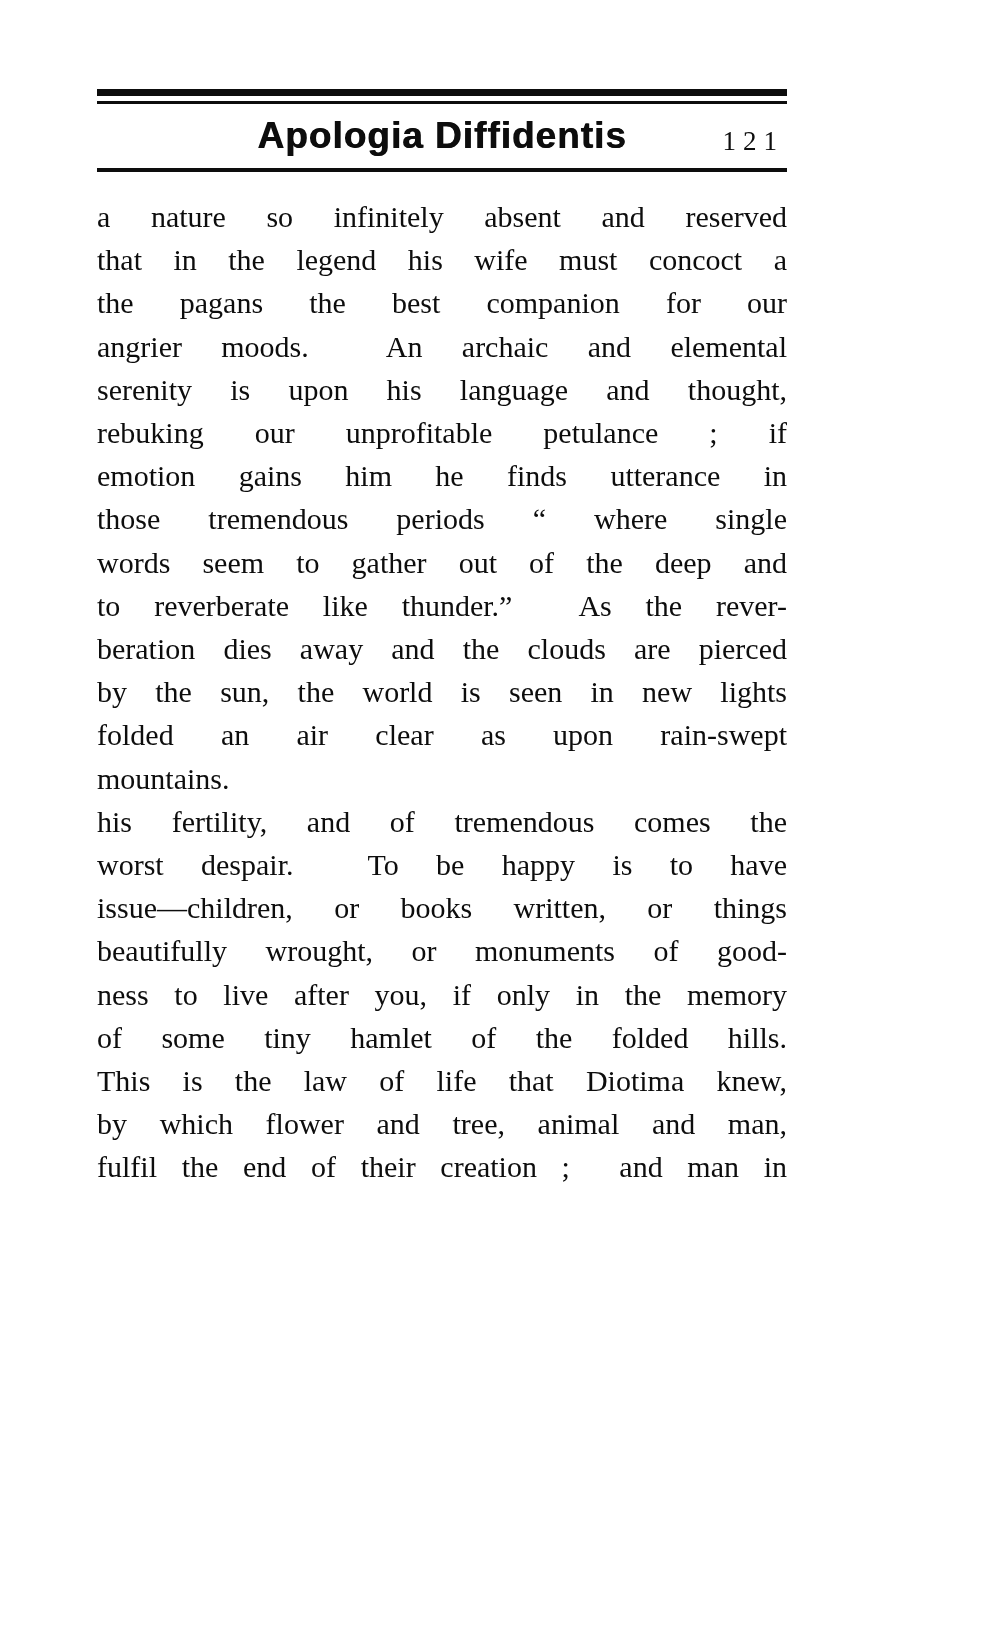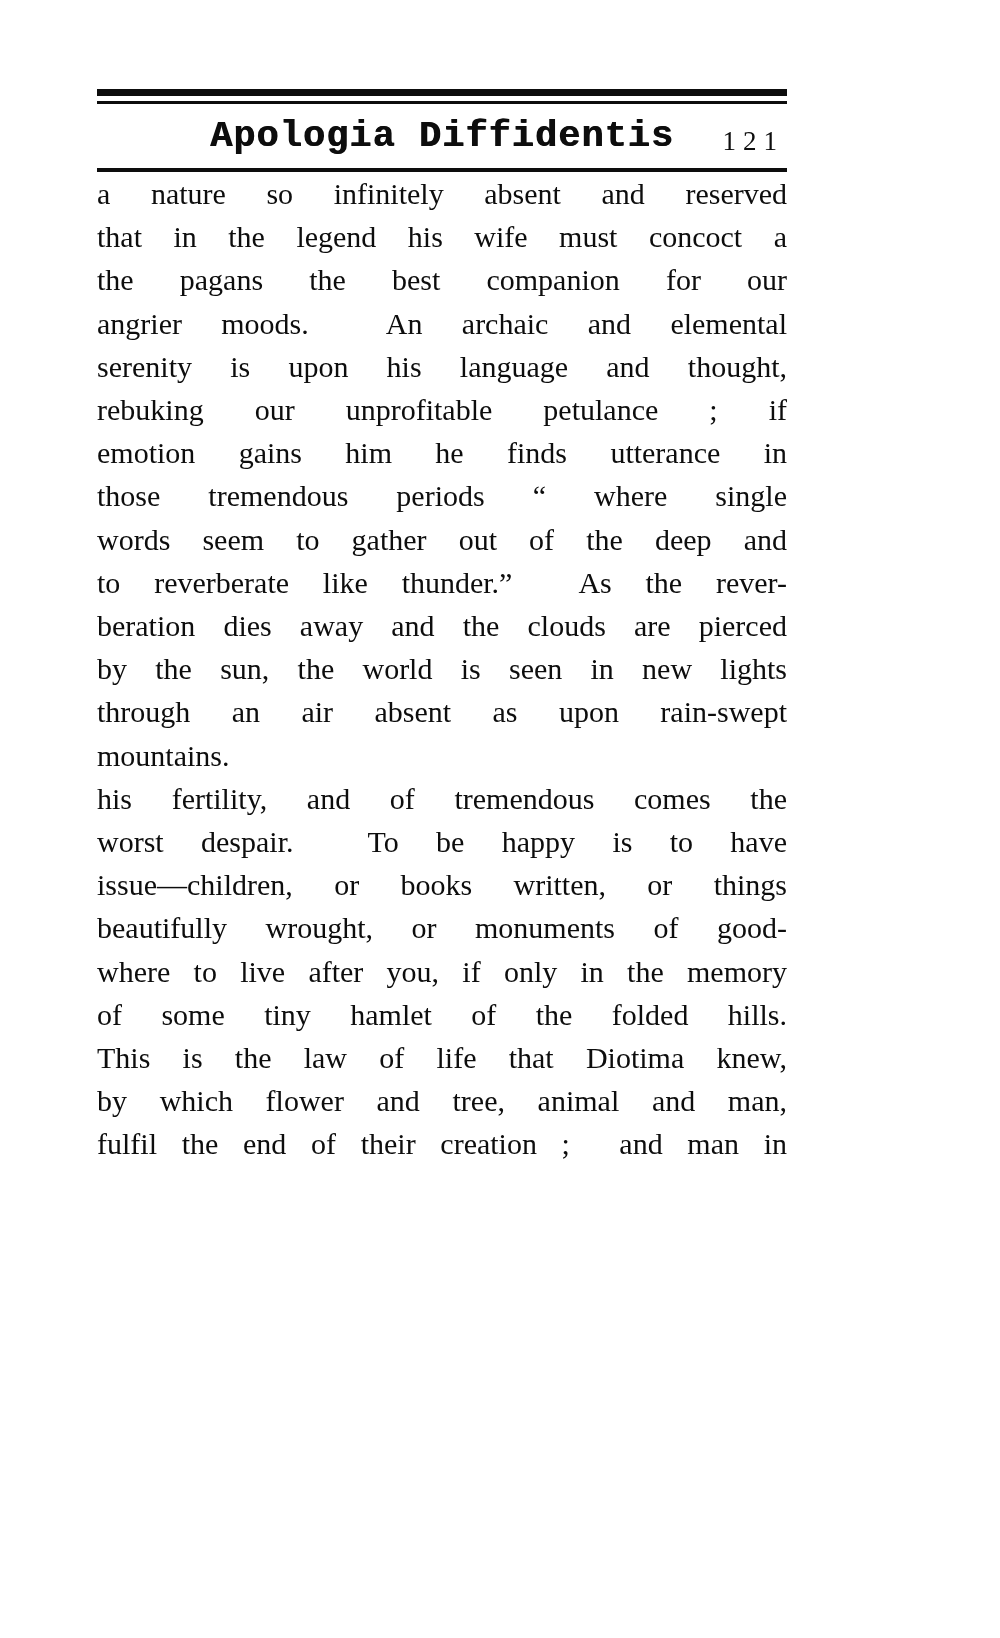--- a/index.html
+++ b/index.html
@@ -30,39 +30,40 @@
   .rule-thin  { height: 3px; margin-top: 5px; }
   .rule-mid   { height: 4px; }
   .head-row {
     position: relative;
     height: 64px;
     text-align: center;
   }
   .running-head {
     margin: 0;
     display: inline-block;
-    font-family: Liberation Mono, monospace;
+    font-family: Liberation Sans, sans-serif;
     font-weight: 700;
     font-size: 37px;
     line-height: 64px;
     letter-spacing: 1px;
     text-shadow: 0.7px 0 0 currentColor;
     white-space: nowrap;
   }
   .folio {
     position: absolute;
     right: 10px;
     bottom: 13px;
     font-size: 27px;
     line-height: 27px;
     letter-spacing: 7px;
     margin-right: -7px; 
     font-family: "Liberation Serif", serif;
   }
   .text-block {
+    margin-top: 23px;
   }
   .line {
     font-size: 30px;
     line-height: 43.2px;
     white-space: normal;
     text-align: justify;
     text-align-last: justify;
     -moz-text-align-last: justify;
   }
   .line.no-just {
@@ -92,26 +93,26 @@
         <div class="line">the pagans the best companion for our</div>
         <div class="line">angrier moods.&nbsp; An archaic and elemental</div>
         <div class="line">serenity is upon his language and thought,</div>
         <div class="line">rebuking our unprofitable petulance&nbsp;; if</div>
         <div class="line">emotion gains him he finds utterance in</div>
         <div class="line">those tremendous periods “&nbsp;where single</div>
         <div class="line">words seem to gather out of the deep and</div>
         <div class="line">to reverberate like thunder.”&nbsp; As the rever-</div>
         <div class="line">beration dies away and the clouds are pierced</div>
         <div class="line">by the sun, the world is seen in new lights</div>
-        <div class="line">through an air absent as upon rain-swept</div>
+        <div class="line">folded an air clear as upon rain-swept</div>
         <div class="line no-just">mountains.</div>
         <div class="line">his fertility, and of tremendous comes the</div>
         <div class="line">worst despair.&nbsp; To be happy is to have</div>
         <div class="line">issue—children, or books written, or things</div>
         <div class="line">beautifully wrought, or monuments of good-</div>
-        <div class="line">where to live after you, if only in the memory</div>
+        <div class="line">ness to live after you, if only in the memory</div>
         <div class="line">of some tiny hamlet of the folded hills.</div>
         <div class="line">This is the law of life that Diotima knew,</div>
         <div class="line">by which flower and tree, animal and man,</div>
         <div class="line">fulfil the end of their creation&nbsp;; &nbsp;and man in</div>
       </div>
   </div>
 </div>
 
 </body></html>

